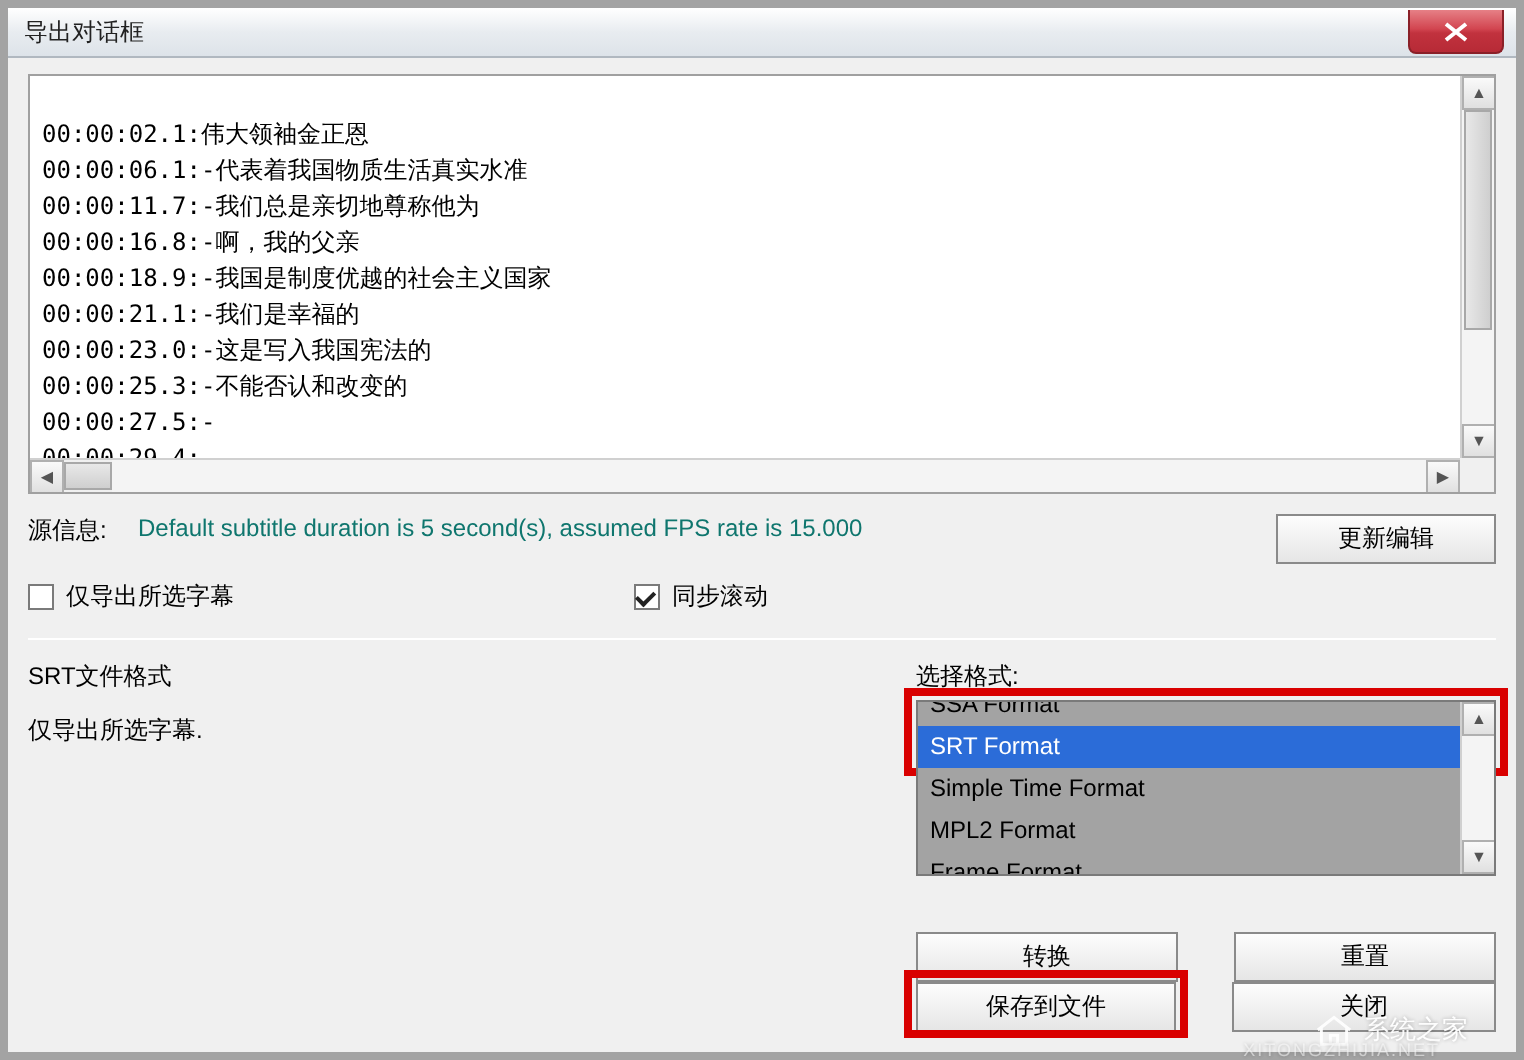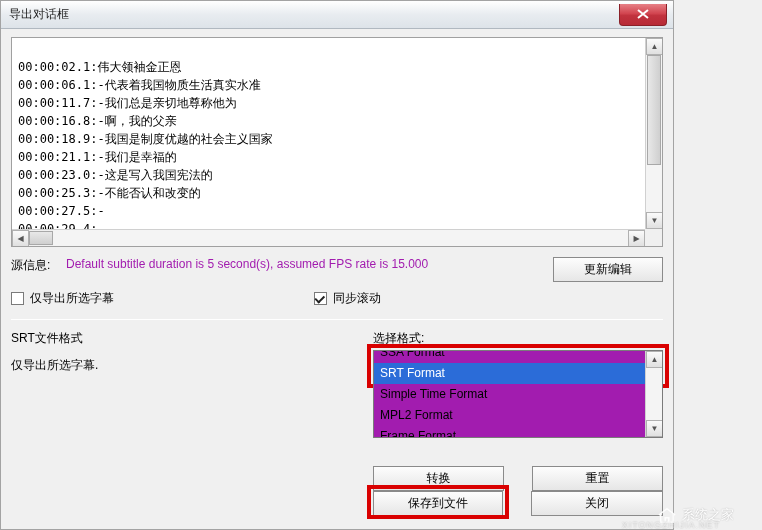--- a/index.html
+++ b/index.html
@@ -1,51 +1,51 @@
 <!DOCTYPE html>
 <html><head>
 <meta charset="utf-8">
 <style>
 * { box-sizing: border-box; margin: 0; padding: 0; }
 body { font-family: "Microsoft YaHei", SimSun, Arial, sans-serif; font-size: 12px; background: #f0f0f0; width: 762px; height: 530px; overflow: hidden; }
-.window { width: 674px; height: 530px; background: #fff; border: 1px solid #a3a3a3; display: flex; flex-direction: column; }
+.window { width: 762px; height: 530px; background: #fff; border: 4px solid #a3a3a3; display: flex; flex-direction: column; }
 .titlebar { height: 28px; background: linear-gradient(180deg, #ffffff 0%, #e8ecf0 50%, #dde3e9 100%); display: flex; align-items: center; padding-left: 8px; border-bottom: 1px solid #b0b8c0; }
 .titlebar-text { font-size: 12px; color: #222; }
 .titlebar-buttons { margin-left: auto; display: flex; }
 .close-btn { width: 48px; height: 22px; background: linear-gradient(180deg, #e68086 0%, #d24550 45%, #c1323e 55%, #b72a36 100%); border: 1px solid #8a2028; border-top: none; border-radius: 0 0 4px 4px; display: flex; align-items: center; justify-content: center; margin-right: 6px; cursor: pointer; }
 .close-btn svg { width: 12px; height: 10px; stroke: #fff; stroke-width: 2; }
 .content { flex: 1; padding: 8px 10px 10px 10px; background: #f0f0f0; display: flex; flex-direction: column; }
 .textarea-wrap { background: #fff; border: 1px solid #a0a0a0; height: 210px; position: relative; overflow: hidden; }
 .textarea { width: calc(100% - 17px); height: calc(100% - 17px); padding: 20px 6px; font-size: 12px; line-height: 18px; font-family: SimSun, monospace; overflow: hidden; white-space: pre; }
 .vscroll { position: absolute; right: 0; top: 0; width: 17px; height: calc(100% - 17px); background: #f0f0f0; border-left: 1px solid #d0d0d0; display: flex; flex-direction: column; }
 .hscroll { position: absolute; bottom: 0; left: 0; height: 17px; width: calc(100% - 17px); background: #f0f0f0; border-top: 1px solid #d0d0d0; display: flex; }
 .scroll-btn { width: 17px; height: 17px; background: linear-gradient(180deg, #fafafa, #e0e0e0); border: 1px solid #b0b0b0; display: flex; align-items: center; justify-content: center; font-size: 8px; color: #555; }
 .scroll-track { flex: 1; background: #f4f4f4; }
 .scroll-thumb-v { background: linear-gradient(90deg, #e8e8e8, #cfcfcf); border: 1px solid #a8a8a8; margin: 0 1px; height: 110px; }
 .scroll-thumb-h { background: linear-gradient(180deg, #e8e8e8, #cfcfcf); border: 1px solid #a8a8a8; margin: 1px 0; width: 24px; }
 .corner { position: absolute; right: 0; bottom: 0; width: 17px; height: 17px; background: #f0f0f0; }
 .row-source { display: flex; margin-top: 10px; }
 .lbl-source { width: 55px; }
-.source-text { flex: 1; color: #a21caf; }
+.source-text { flex: 1; color: #0f766e; }
 .btn { background: linear-gradient(180deg, #fdfdfd, #e6e6e6); border: 1px solid #8a8a8a; padding: 3px 0; font-size: 12px; cursor: pointer; text-align: center; }
 .btn-update { width: 110px; margin-left: 8px; }
 .row-checks { display: flex; align-items: center; margin-top: 8px; margin-bottom: 10px; }
 .check { display: flex; align-items: center; margin-right: 40px; }
 .checkbox { width: 13px; height: 13px; border: 1px solid #7a7a7a; background: #fff; margin-right: 6px; display: inline-flex; align-items: center; justify-content: center; }
 .checkbox.checked::after { content: ""; display: block; width: 7px; height: 4px; border-left: 2px solid #222; border-bottom: 2px solid #222; transform: rotate(-45deg) translate(0,-1px); }
 .divider { height: 1px; background: #b8b8b8; border-bottom: 1px solid #fff; margin: 2px 0 10px 0; }
 .lower { display: flex; gap: 20px; }
 .left-col { flex: 1; }
 .right-col { width: 290px; }
 .format-title { margin-bottom: 10px; }
 .format-note { margin-top: 4px; }
 .select-label { margin-bottom: 3px; }
 .listbox-wrap { position: relative; }
 .listbox-hl { position: absolute; left: -6px; top: -6px; right: -6px; height: 44px; border: 4px solid #d90000; z-index: 0; pointer-events: none; }
-.listbox { position: relative; background: #a21caf; border: 1px solid #7a7a7a; height: 88px; overflow: hidden; z-index: 1; display: flex; }
+.listbox { position: relative; background: #a3a3a3; border: 1px solid #7a7a7a; height: 88px; overflow: hidden; z-index: 1; display: flex; }
 .list-items { flex: 1; }
 .list-item { padding: 2px 6px; font-size: 12px; line-height: 17px; cursor: pointer; }
 .list-item.cut-top { margin-top: -9px; }
 .list-item.selected { background: #2b6cd8; color: #fff; }
 .list-scroll { width: 17px; background: #f0f0f0; border-left: 1px solid #d0d0d0; display: flex; flex-direction: column; }
 .btn-row { display: flex; gap: 28px; margin-top: 28px; }
 .btn-mid { flex: 1; }
 .btn-save-wrap { position: relative; display: flex; gap: 28px; }
 .btn-save-hl { position: absolute; left: -6px; top: -6px; width: 142px; height: 34px; border: 4px solid #d90000; pointer-events: none; }
 .btn-save { width: 130px; }

